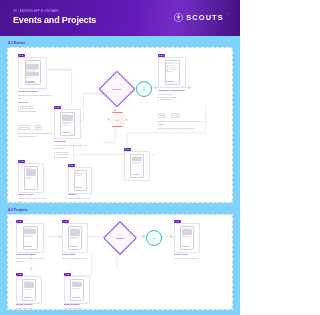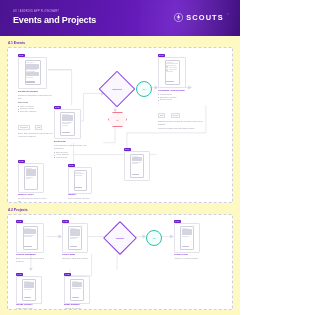--- a/index.html
+++ b/index.html
@@ -1,21 +1,21 @@
 <!DOCTYPE html>
 <html><head>
 <meta charset="utf-8">
 <style>
   html,body{margin:0;padding:0;}
   body{
     width:240px;height:315px;overflow:hidden;background:#ffffff;
     font-family:"Liberation Sans",sans-serif;
     -webkit-font-smoothing:antialiased;
   }
-  #page{position:relative;width:240px;height:315px;background:#fef9c3;text-decoration:underline;}
+  #page{position:relative;width:240px;height:315px;background:#7dd3fc;text-decoration:underline;}
 
   
   .header{
     position:absolute;left:0;top:0;width:240px;height:36px;
     background:linear-gradient(100deg,#4b1391 0%,#5c17ad 40%,#6c1fc4 72%,#3f0e7d 100%);
     overflow:hidden;
   }
   .header:after{
     content:"";position:absolute;right:-20px;top:-30px;width:120px;height:96px;
     background:radial-gradient(circle at 40% 50%,rgba(255,255,255,.07),rgba(255,255,255,0) 70%);

